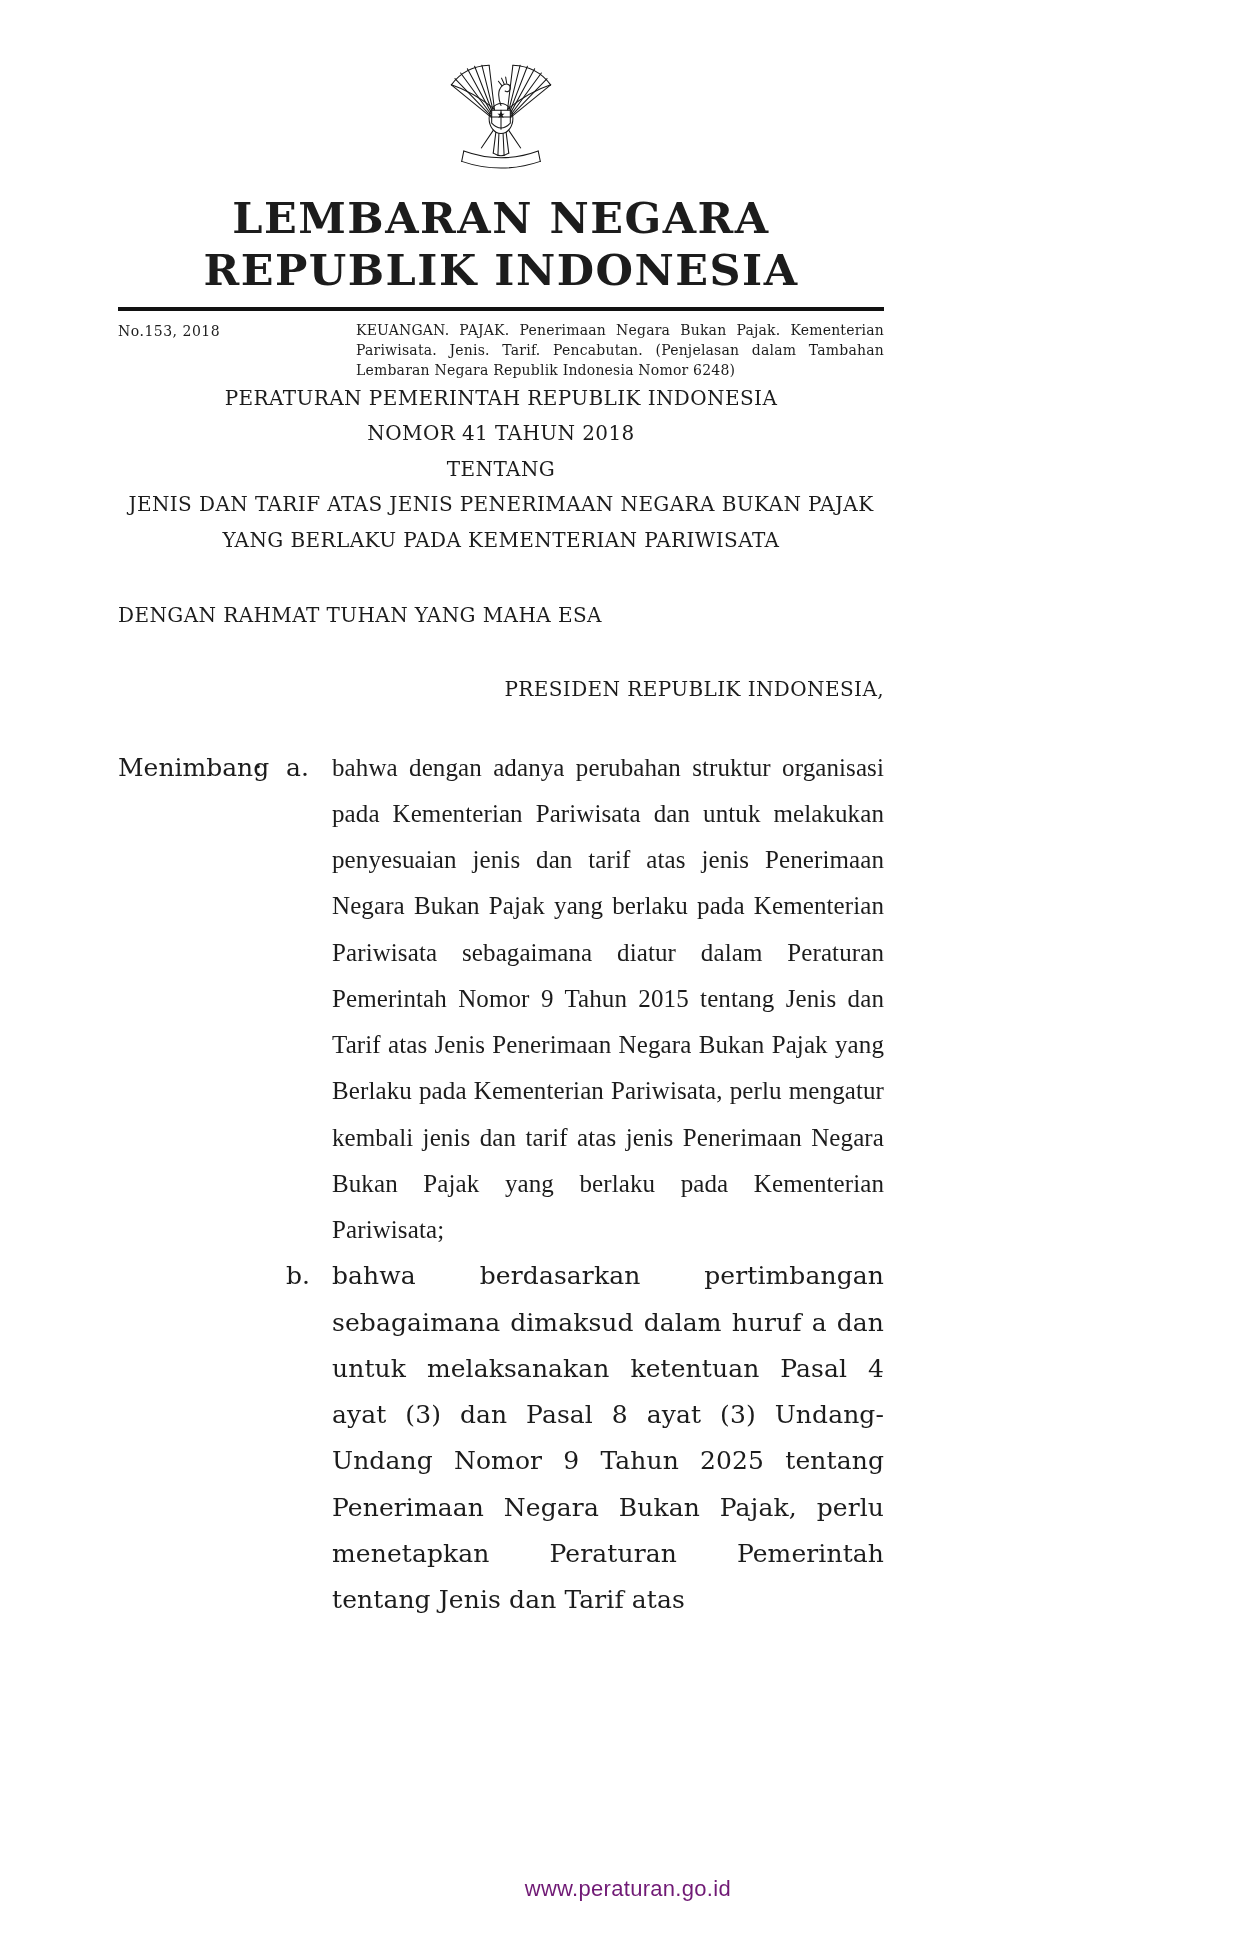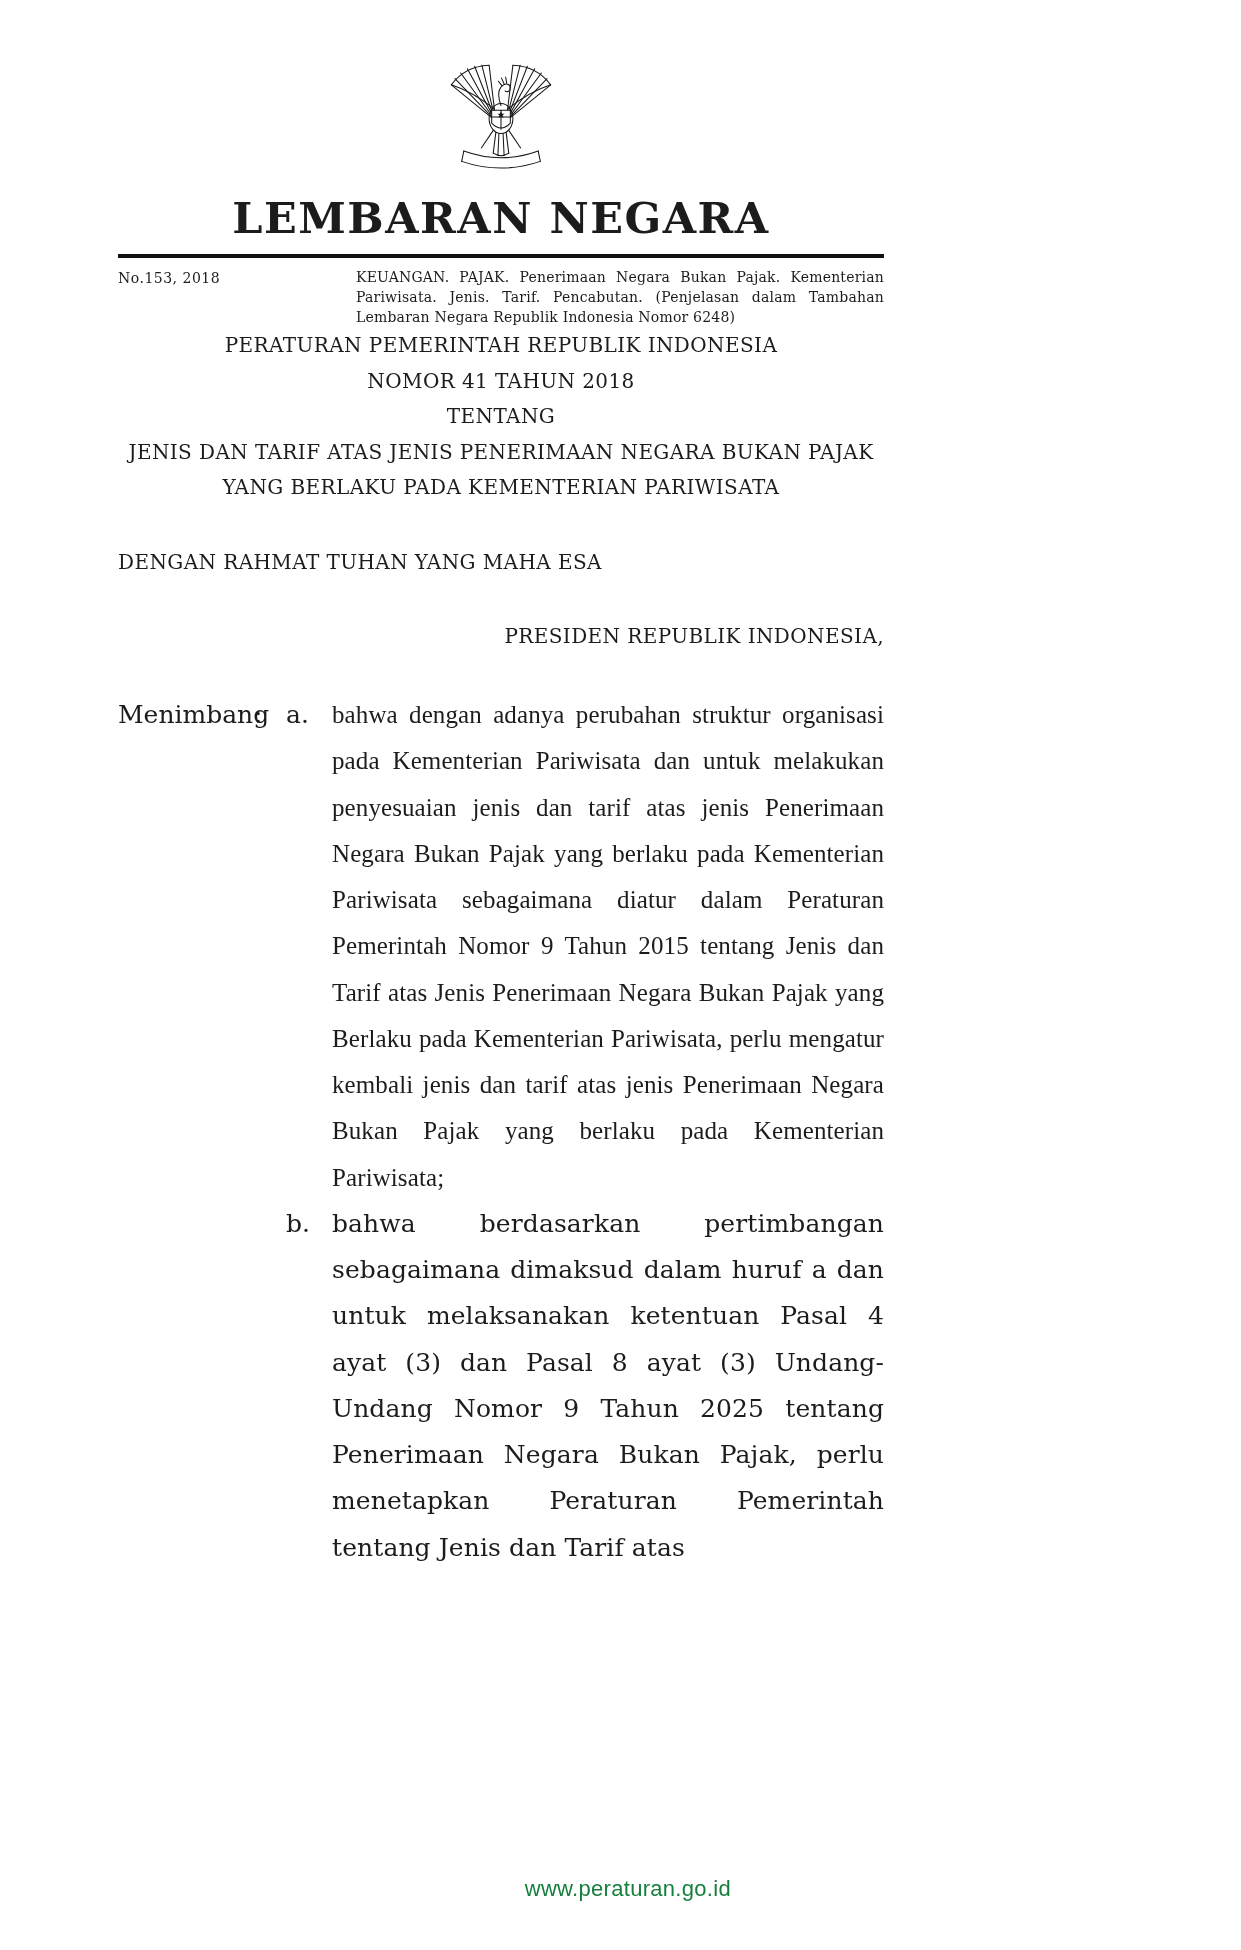--- a/index.html
+++ b/index.html
@@ -87,21 +87,21 @@
   .c-text-a, .c-text-b {
     text-align: justify;
     letter-spacing: 0.1px;
   }
   .watermark {
     position: absolute;
     right: 357px;
     bottom: 48px;
     font-family: "Liberation Sans", sans-serif;
     font-size: 22px;
-    color: #15803d;
+    color: #701a75;
     letter-spacing: 0.3px;
   }
   .garuda-svg { display: block; }
 </style>
 </head>
 <body>
 
 <div class="page">
   <div class="content">
 
@@ -155,20 +155,21 @@
             <path d="M34 196 Q 110 222 186 196"></path>
             <path d="M38 176 L34 196"></path>
             <path d="M182 176 L186 196"></path>
           </g>
         </svg>
       </span>
     </div>
 
     <h1 class="masthead">
       <span class="m-line">LEMBARAN NEGARA</span>
+      <span class="m-line">REPUBLIK INDONESIA</span>
     </h1>
 
     <div class="rule"></div>
 
     <div class="meta-row">
       <div class="meta-number">No.153, 2018</div>
       <div class="meta-subject">KEUANGAN. PAJAK. Penerimaan Negara Bukan Pajak. Kementerian Pariwisata. Jenis. Tarif. Pencabutan. (Penjelasan dalam Tambahan Lembaran Negara Republik Indonesia Nomor 6248)</div>
     </div>
 
     <div class="doc-title">

